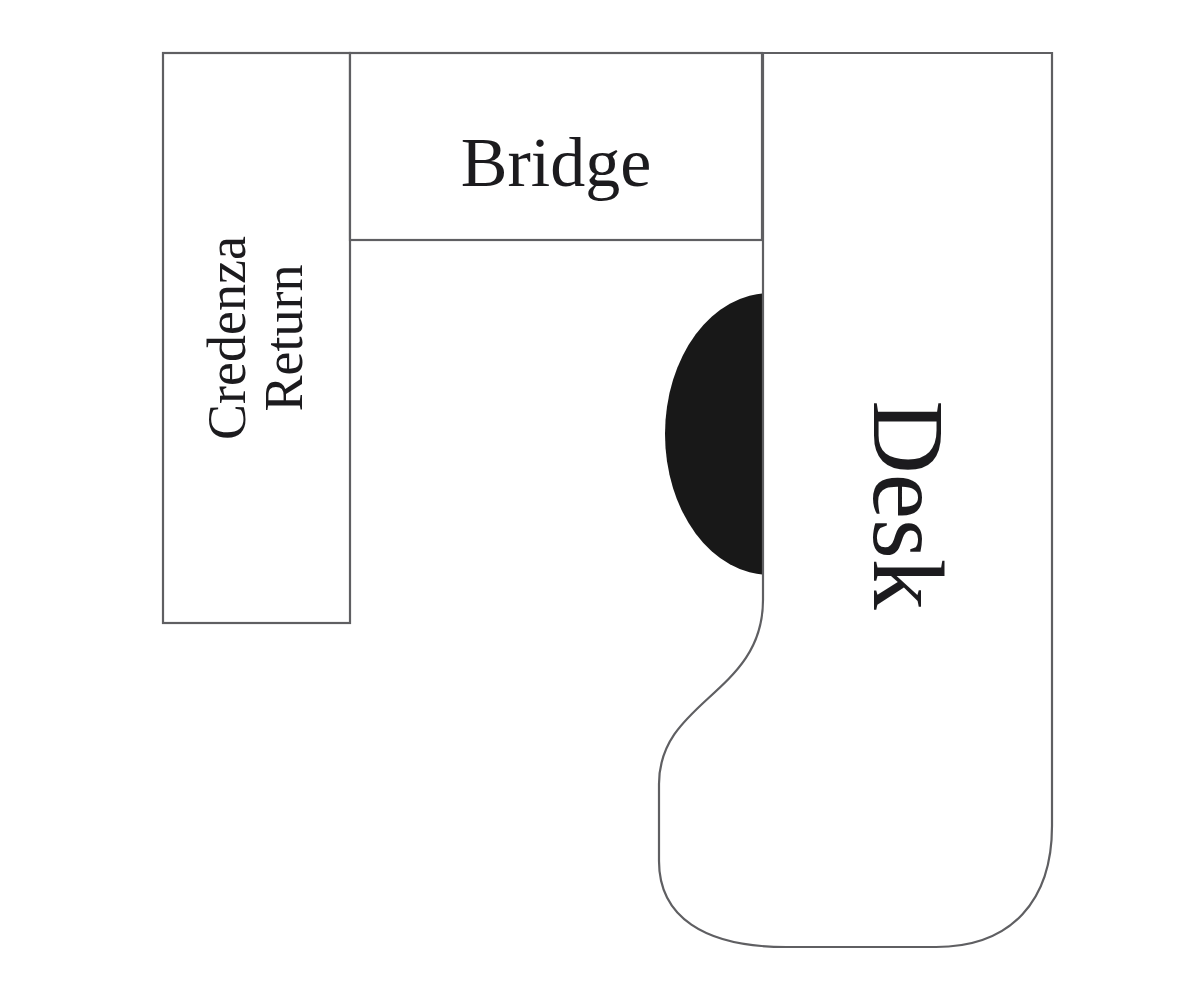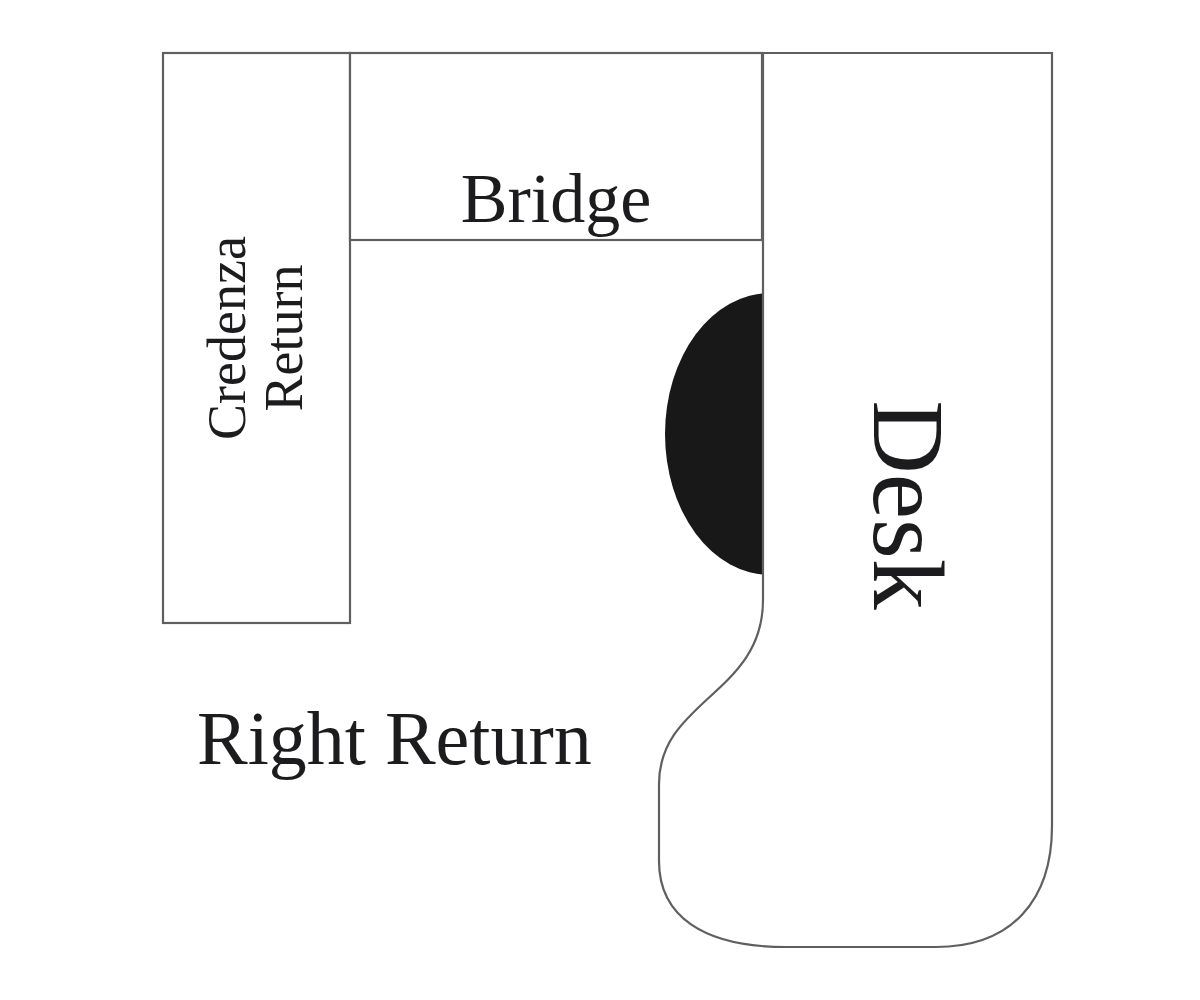--- a/index.html
+++ b/index.html
@@ -33,21 +33,20 @@
     color: #1c1b1e;
     white-space: pre-line;
     line-height: 1.06;
   }
   .label-bridge {
     left: 350px;
     top: 126px;
     width: 412px;
     text-align: center;
     font-size: 70px;
-    margin-top: 36px;
   }
   .label-credenza {
     left: 256px;
     top: 338px;
     transform: translate(-50%, -50%) rotate(-90deg);
     text-align: center;
     font-size: 54px;
   }
   .label-desk {
     left: 908px;
@@ -87,15 +86,14 @@
              Z"></path>
   </svg>
 
   <div class="label label-bridge">Bridge</div>
 
   <div class="label label-credenza">Credenza
 Return</div>
 
   <div class="label label-desk">Desk</div>
 
-  <div class="label label-right-return">Right Return</div>
 
 </div>
 
 </body></html>

